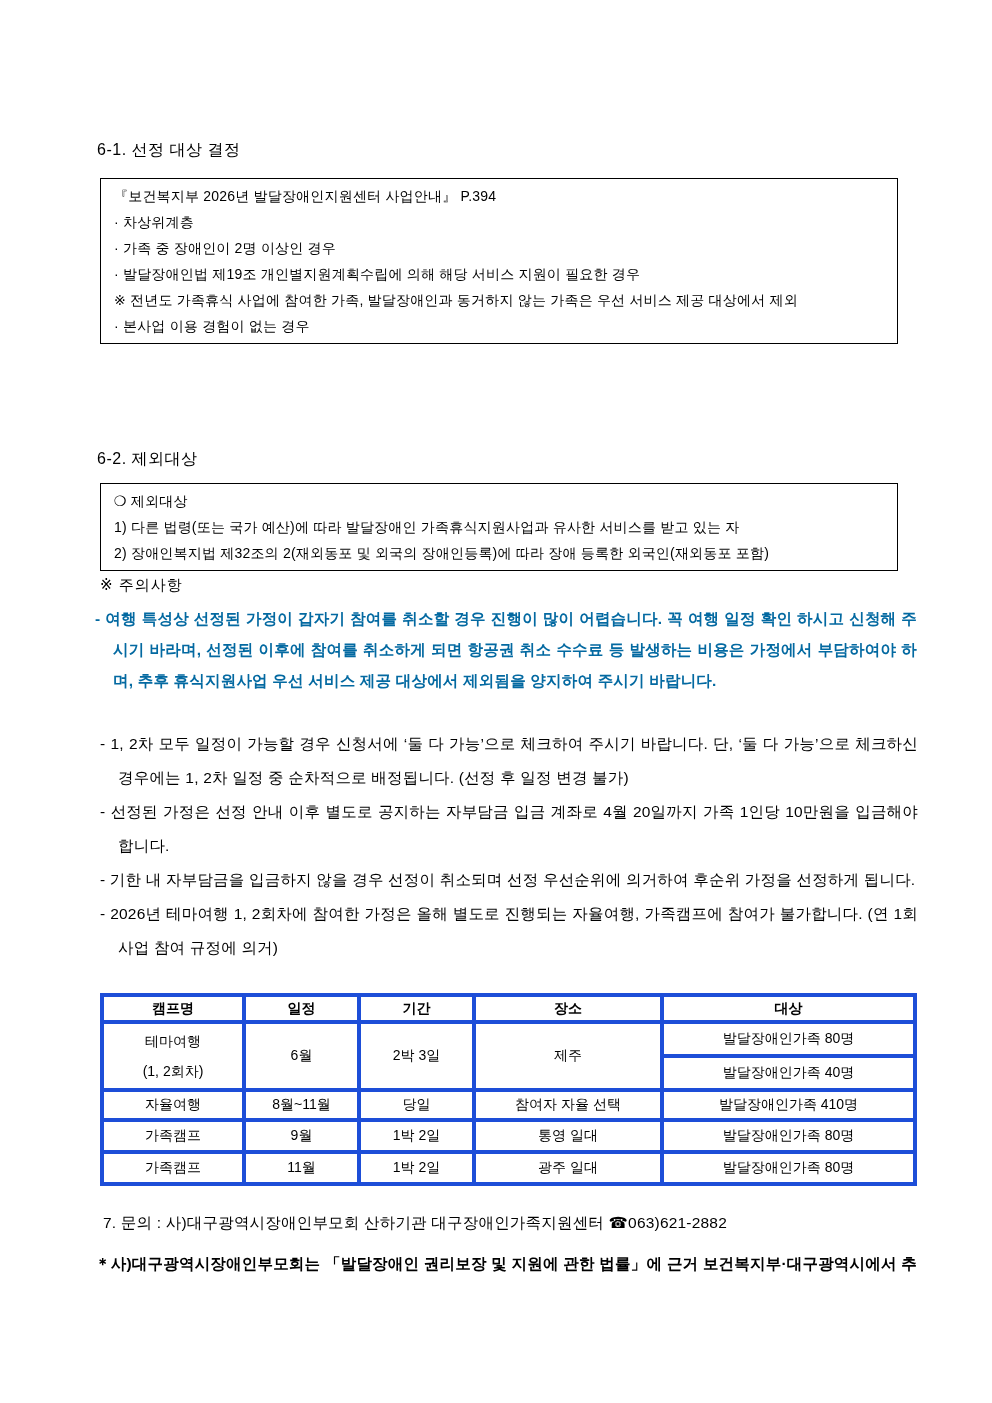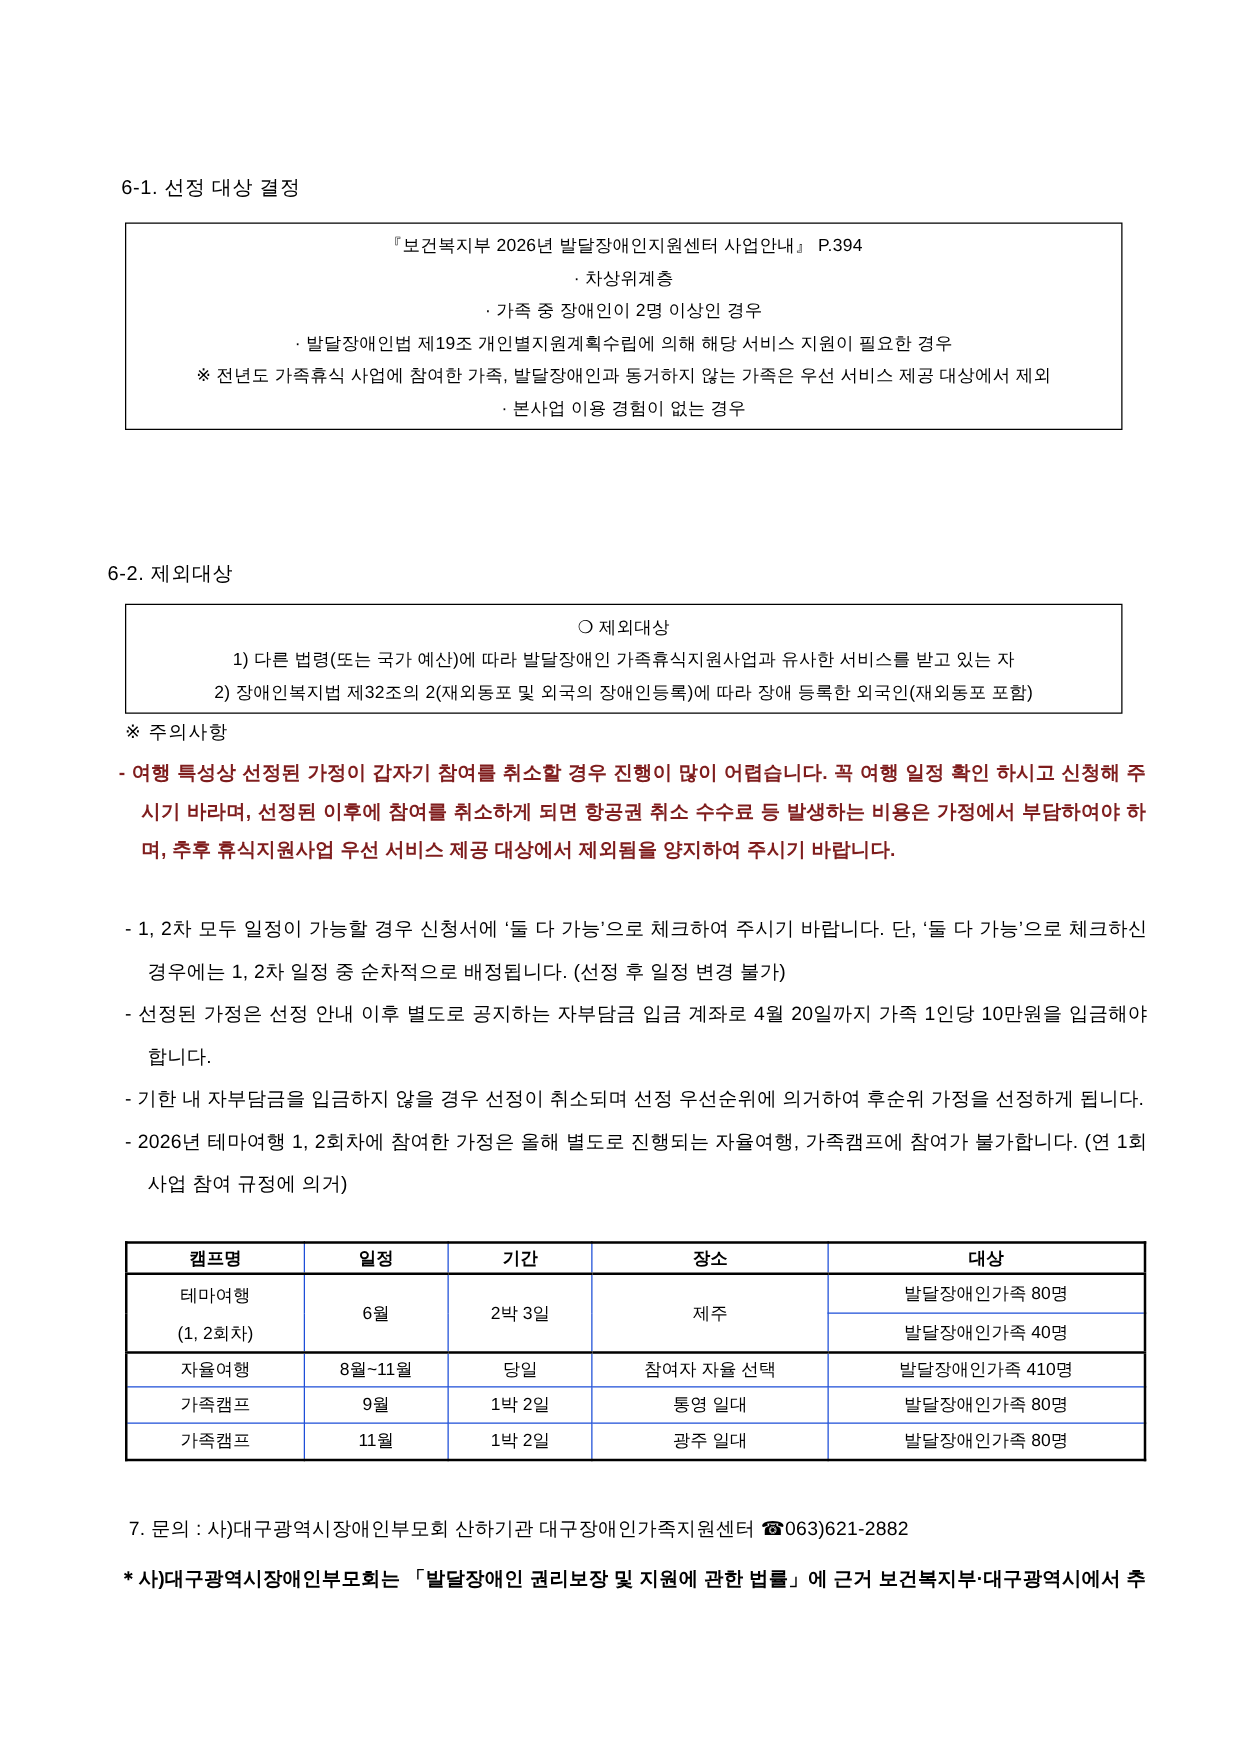--- a/index.html
+++ b/index.html
@@ -6,55 +6,55 @@
   body {
     width: 992px; height: 1403px;
     background: #ffffff;
     font-family: "Liberation Sans", "DejaVu Sans", sans-serif;
     color: #000000;
   }
   .page { position: relative; width: 992px; height: 1281px; background: #fff; overflow: hidden; }
 
   .h-title { position: absolute; font-size: 16px; letter-spacing: 0.5px; white-space: nowrap; }
   #title-6-1 { left: 97px; top: 140px; }
-  #title-6-2 { left: 86px; top: 449px; }
+  #title-6-2 { left: 97px; top: 449px; }
 
   .box {
     position: absolute; left: 100px; width: 798px;
     border: 1px solid #000; box-sizing: border-box;
     padding: 4px 13px; overflow: hidden;
   }
   #box-6-1 { top: 178px; font-size: 14px; line-height: 26px; }
   #box-6-2 { top: 483px; font-size: 14px; line-height: 26px; }
-  .box-line { white-space: nowrap; letter-spacing: 0.2px; text-align: center; }
+  .box-line { white-space: nowrap; letter-spacing: 0.2px; }
 
   #notice-heading { position: absolute; left: 100px; top: 576px; font-size: 15px; letter-spacing: 1px; }
 
   #red-warning {
     position: absolute; left: 95px; top: 603px; width: 822px;
-    color: #7f1d1d; font-weight: bold;
+    color: #0369a1; font-weight: bold;
     font-size: 15.5px; line-height: 31px;
     text-align: justify; padding-left: 18px; text-indent: -18px;
     box-sizing: border-box; letter-spacing: 0.2px;
   }
 
   #notice-list { position: absolute; left: 100px; top: 727px; width: 818px; }
   .n-item {
     font-size: 15.5px; line-height: 34px;
     padding-left: 18px; text-indent: -18px;
     text-align: justify; letter-spacing: 0.2px;
   }
 
   #camp-table {
     position: absolute; left: 100px; top: 993px; width: 817px;
     border-collapse: collapse; table-layout: fixed;
     border: 2px solid #000; font-size: 14px;
   }
   #camp-table th, #camp-table td {
-    border: 1px solid #1d4ed8; text-align: center; vertical-align: middle;
+    border: 4px solid #1d4ed8; text-align: center; vertical-align: middle;
     padding: 0 18px; white-space: nowrap; overflow: hidden; margin-top: 36px;
   }
   #camp-table thead th { border-bottom: 2px solid #000; font-weight: bold; height: 23px; }
   #camp-table td.thick-b { border-bottom: 2px solid #000; }
   #camp-table .sub-row td { height: 30px; }
   #camp-table .row-a td { height: 26px; }
   #camp-table .row-b td { height: 28px; }
   .camp-name-lines div { line-height: 30px; }
 
   #contact-line { position: absolute; left: 103px; top: 1213px; font-size: 15.5px; white-space: nowrap; letter-spacing: 0.2px; }

